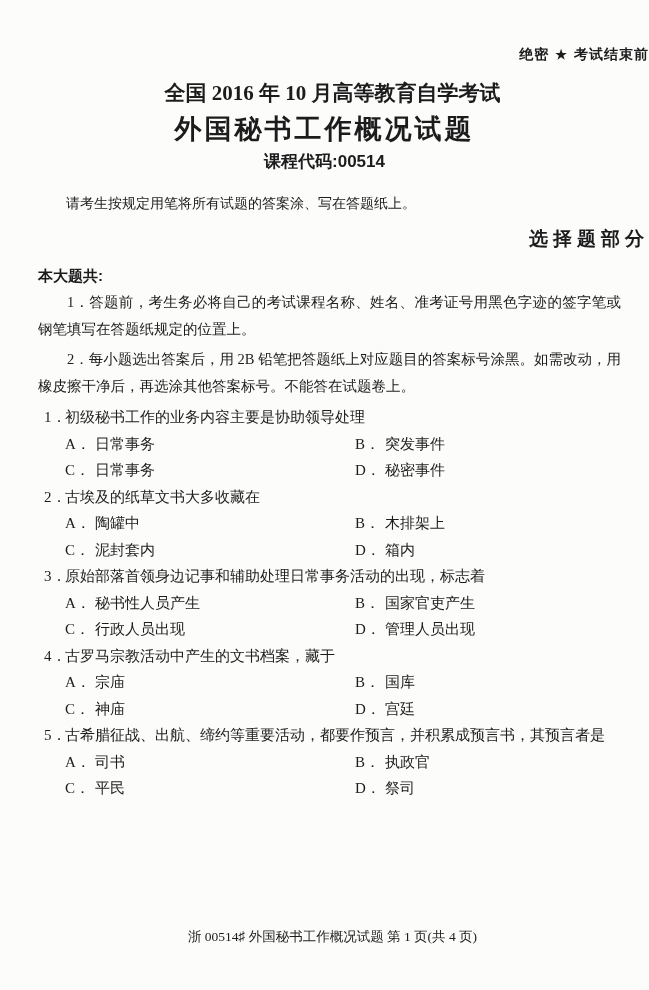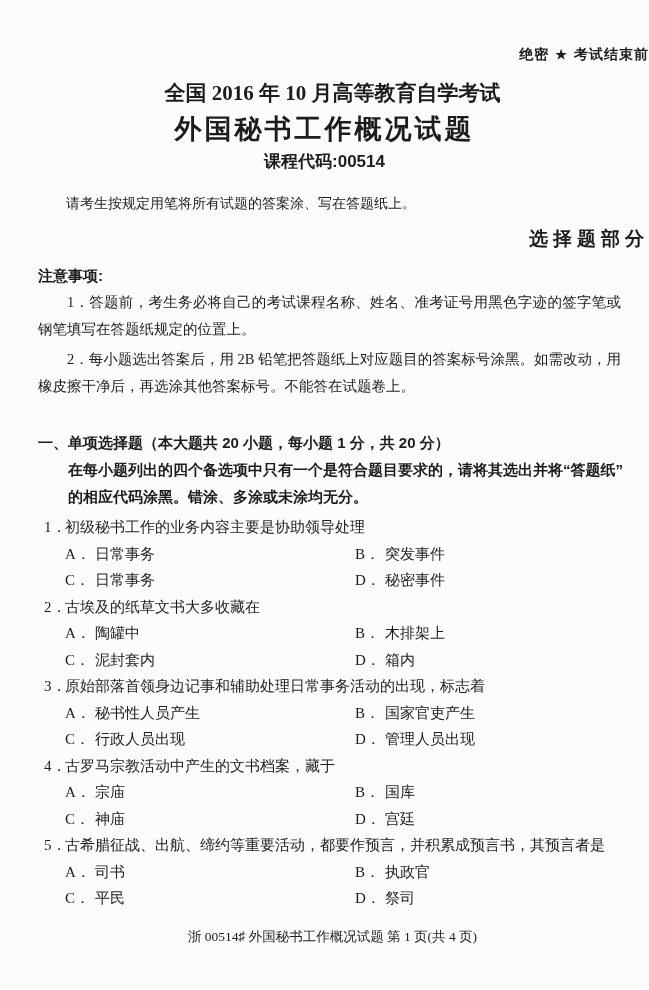--- a/index.html
+++ b/index.html
@@ -146,29 +146,24 @@
   </div>
 
   <div class="title1">全国 2016 年 10 月高等教育自学考试</div>
   <div class="title2">外国秘书工作概况试题</div>
   <div class="course-code">课程代码:00514</div>
 
   <div class="instruction">请考生按规定用笔将所有试题的答案涂、写在答题纸上。</div>
 
   <div class="section-title">选择题部分</div>
 
-  <div class="notice-heading">注意事项:</div>
+  <div class="notice-heading">本大题共:</div>
   <div class="notice-item">1．答题前，考生务必将自己的考试课程名称、姓名、准考证号用黑色字迹的签字笔或钢笔填写在答题纸规定的位置上。</div>
   <div class="notice-item">2．每小题选出答案后，用 2B 铅笔把答题纸上对应题目的答案标号涂黑。如需改动，用橡皮擦干净后，再选涂其他答案标号。不能答在试题卷上。</div>
 
-  <div class="part-one">
-    <div class="part-heading">一、单项选择题（本大题共 20 小题，每小题 1 分，共 20 分）</div>
-    <div class="part-sub">在每小题列出的四个备选项中只有一个是符合题目要求的，请将其选出并将“答题纸”</div>
-    <div class="part-sub">的相应代码涂黑。错涂、多涂或未涂均无分。</div>
-  </div>
 
   <div class="questions">
 
     <div class="question">
       <div class="q-stem">
         <span class="q-num">1．</span>
         <span>初级秘书工作的业务内容主要是协助领导处理</span>
       </div>
       <div class="options">
         <div class="opt">

